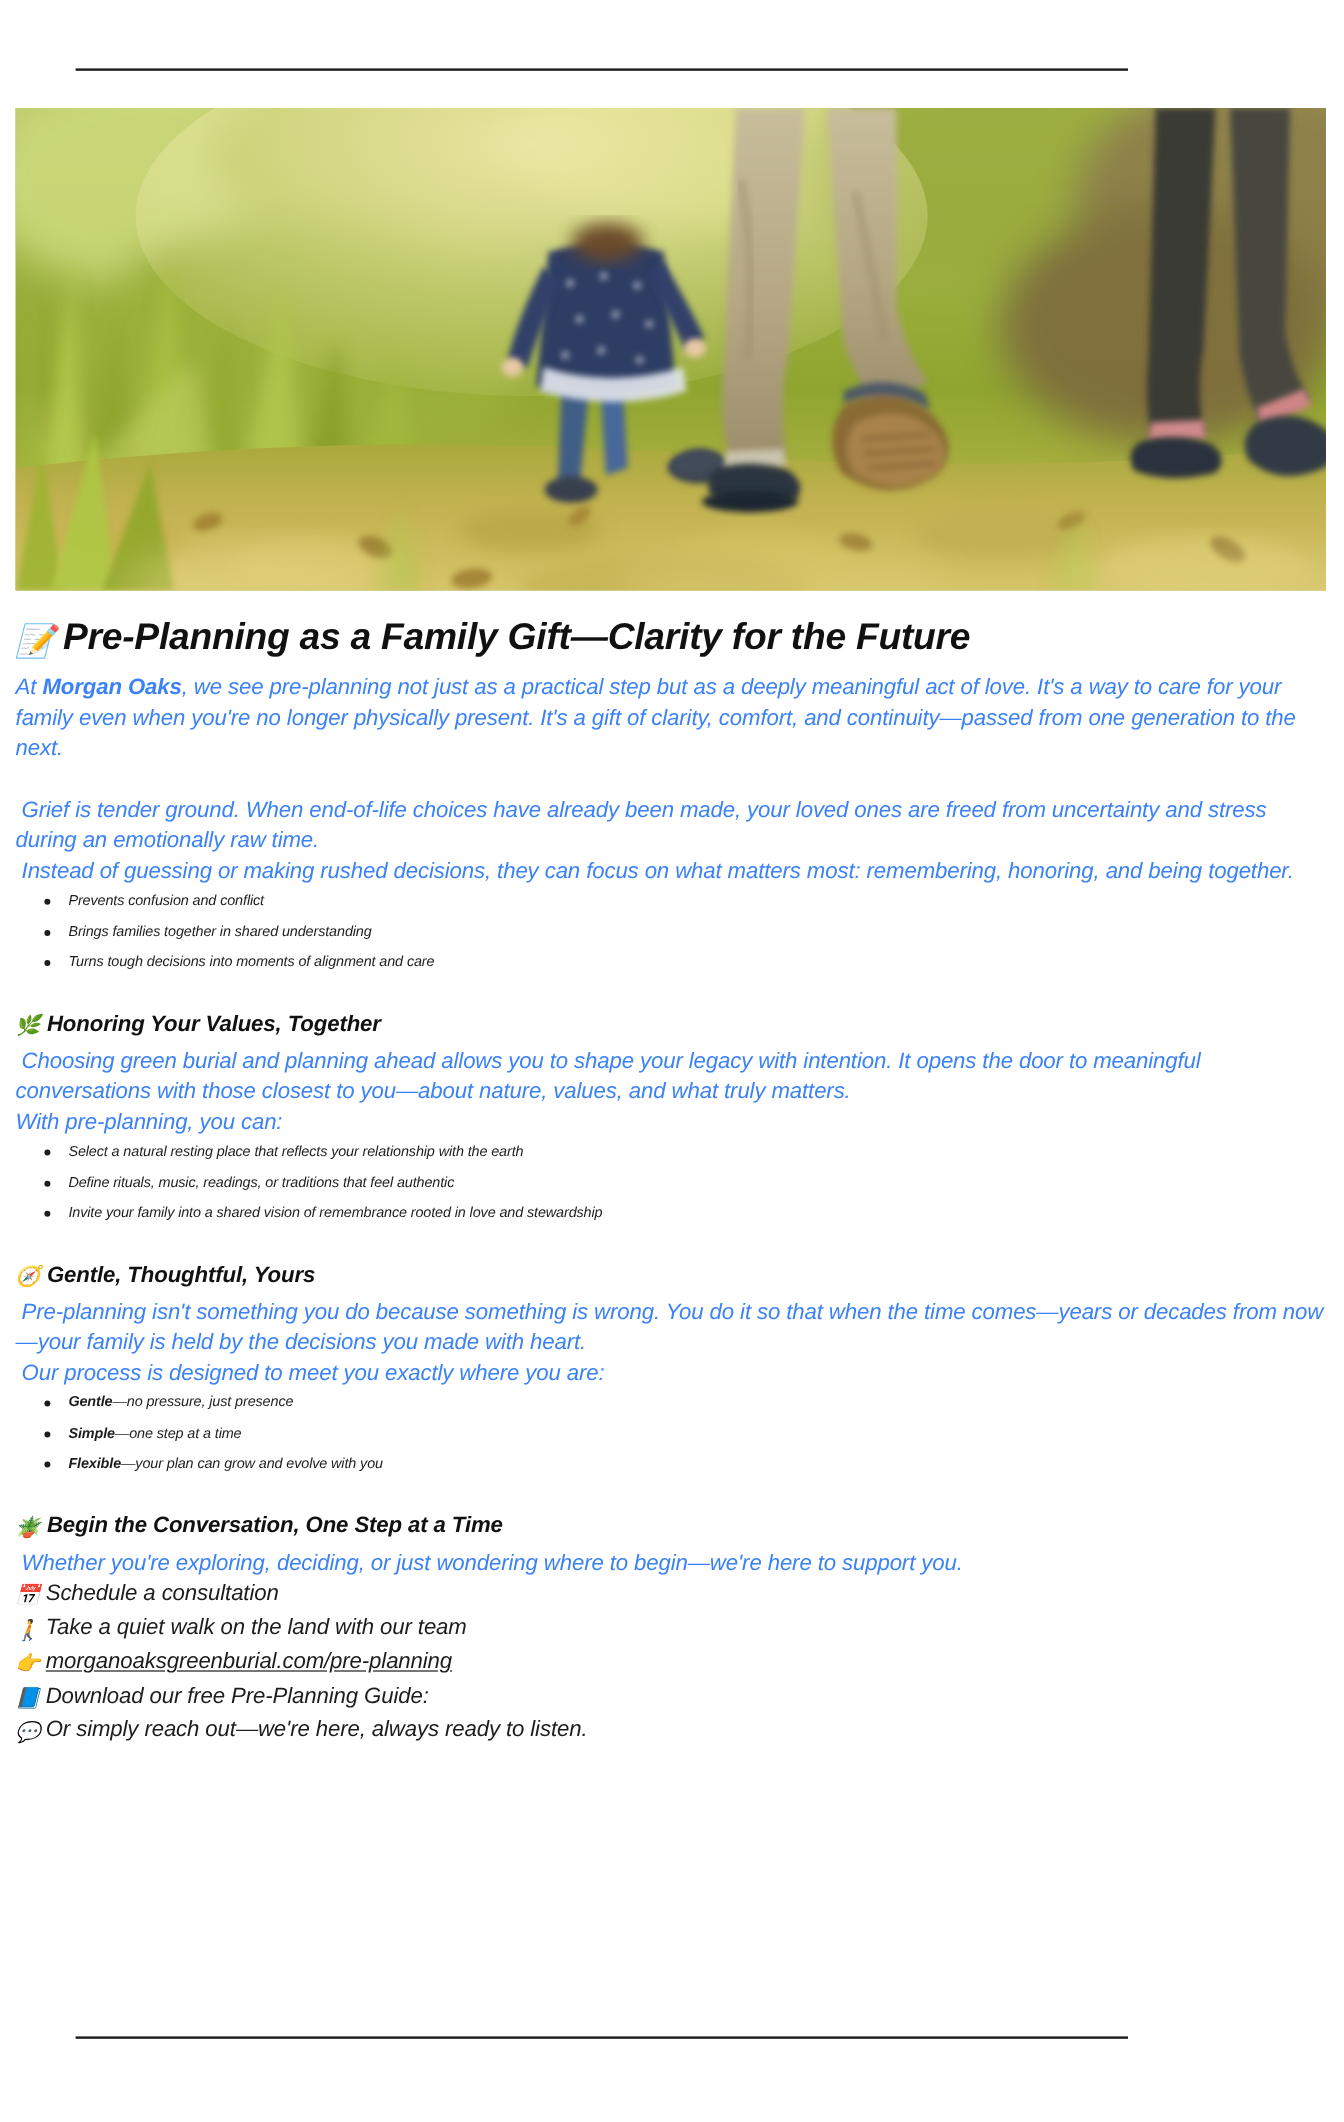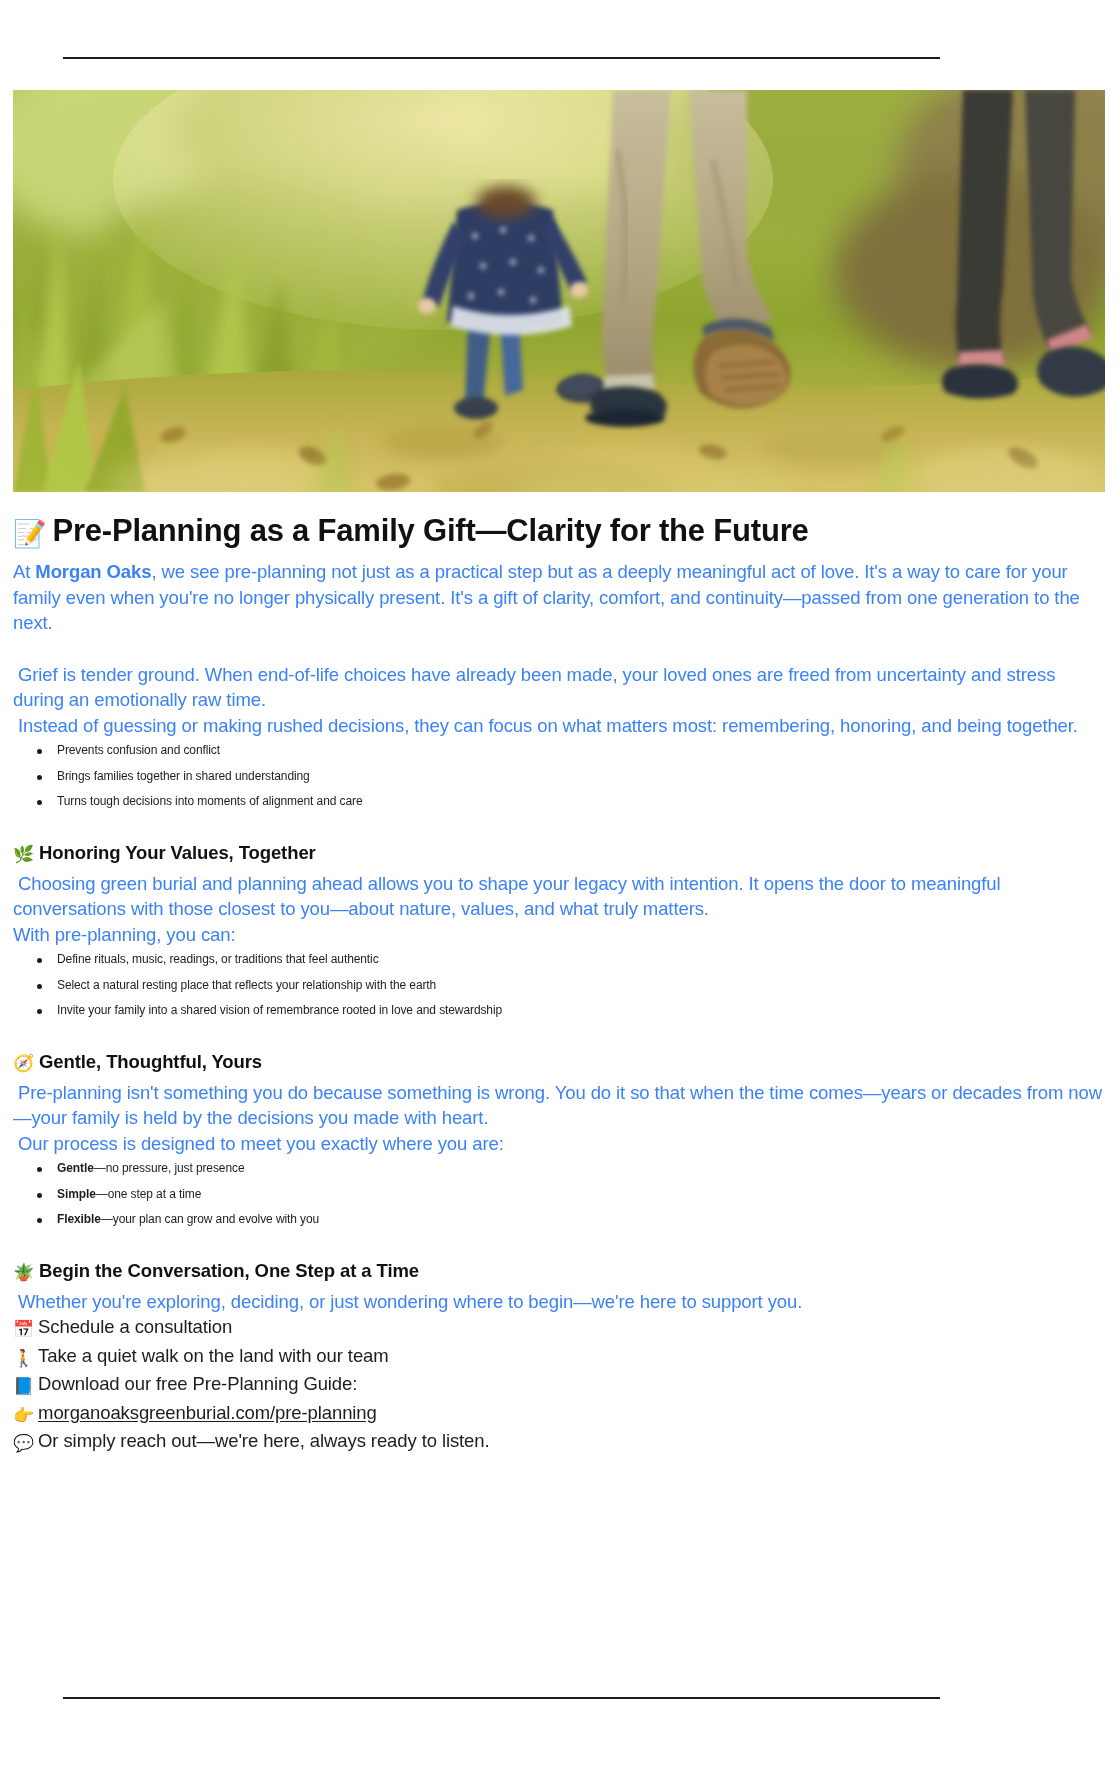--- a/index.html
+++ b/index.html
@@ -14,20 +14,21 @@
     color: #1a1a1a;
     position: relative;
     overflow: hidden;
   }
 
   .page {
     position: relative;
     width: 1120px;
     height: 1768px;
     padding: 0;
+    font-style: italic;
   }
 
   
   .rule {
     position: absolute;
     left: 63px;
     width: 877px;
     height: 0;
     border-top: 2px solid #1b1b1b;
   }
@@ -317,22 +318,22 @@
     </ul>
 
     <div class="spacer-lg"></div>
 
     <h2 class="section">
       <span class="emoji">🌿</span><span>Honoring Your Values, Together</span>
     </h2>
     <p class="para indent">Choosing green burial and planning ahead allows you to shape your legacy with intention. It opens the door to meaningful conversations with those closest to you—about nature, values, and what truly matters.</p>
     <p class="para">With pre-planning, you can:</p>
     <ul class="bullets">
+      <li><span>Select a natural resting place that reflects your relationship with the earth</span></li>
       <li><span>Define rituals, music, readings, or traditions that feel authentic</span></li>
-      <li><span>Select a natural resting place that reflects your relationship with the earth</span></li>
       <li><span>Invite your family into a shared vision of remembrance rooted in love and stewardship</span></li>
     </ul>
 
     <div class="spacer-lg"></div>
 
     <h2 class="section">
       <span class="emoji">🧭</span><span>Gentle, Thoughtful, Yours</span>
     </h2>
     <p class="para indent">Pre-planning isn't something you do because something is wrong. You do it so that when the time comes—years or decades from now—your family is held by the decisions you made with heart.</p>
     <p class="para indent">Our process is designed to meet you exactly where you are:</p>
@@ -349,26 +350,26 @@
     </h2>
     <p class="para indent">Whether you're exploring, deciding, or just wondering where to begin—we're here to support you.</p>
 
     <div class="cta-line">
       <span class="emoji">📅</span><span>Schedule a consultation</span>
     </div>
     <div class="cta-line">
       <span class="emoji">🚶</span><span>Take a quiet walk on the land with our team</span>
     </div>
     <div class="cta-line">
+      <span class="emoji">👉</span><a class="link" href="#">morganoaksgreenburial.com/pre-planning</a>
+    </div>
+    <div class="cta-line">
       <span class="emoji">📘</span><span>Download our free Pre-Planning Guide:</span>
     </div>
     <div class="cta-line">
-      <span class="emoji">👉</span><a class="link" href="#">morganoaksgreenburial.com/pre-planning</a>
-    </div>
-    <div class="cta-line">
       <span class="emoji">💬</span><span>Or simply reach out—we're here, always ready to listen.</span>
     </div>
 
   </div>
 
   <div class="rule rule-bottom"></div>
 
 </div>
 
 </body></html>

